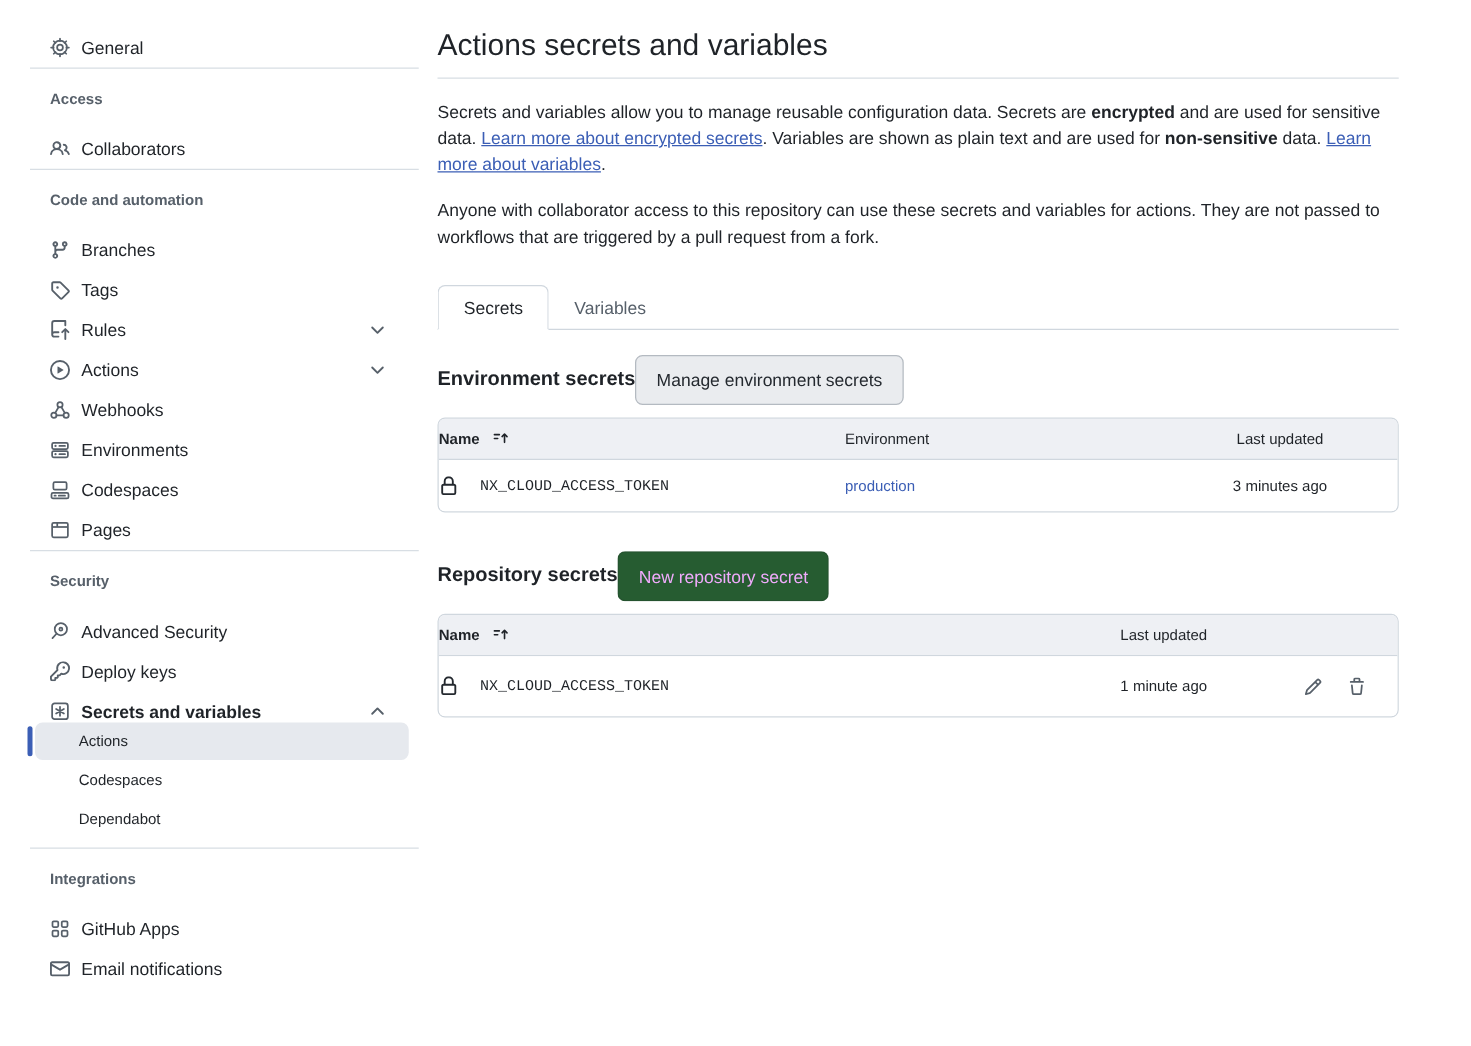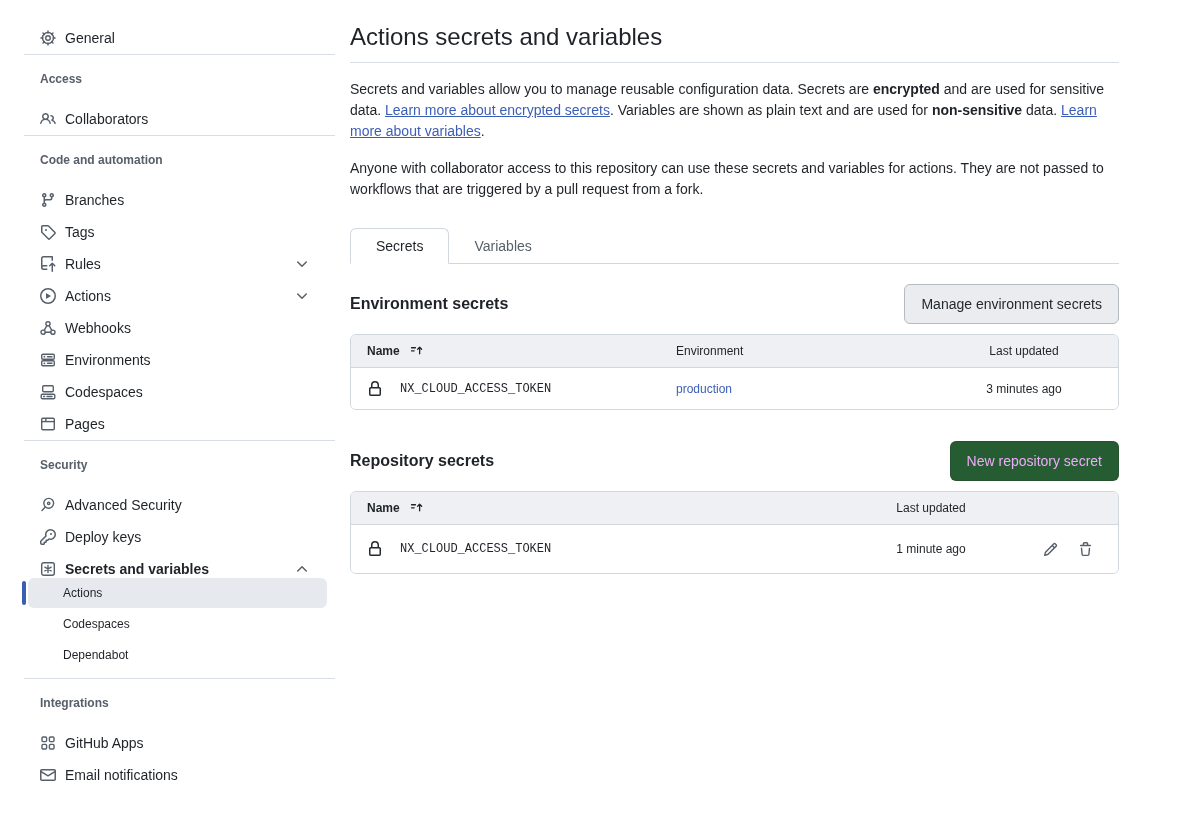--- a/index.html
+++ b/index.html
@@ -29,38 +29,38 @@
 
   
   .main{position:absolute;left:350px;top:0;width:769px}
   .page-title{font-size:24px;font-weight:400;margin:22px 0 0;line-height:1.25}
   .title-hr{border:none;border-top:1px solid var(--divider);margin:10px 0 0}
   .intro{font-size:14px;line-height:21px;margin:16px 0 0}
   .intro .b{font-weight:700}
   .intro a{color:var(--link);text-decoration:underline;cursor:pointer}
 
   .tabs{display:flex;margin-top:28px;border-bottom:1px solid var(--border)}
-  .tab{height:36px;padding:0 25px;display:flex;align-items:center;font-size:14px;margin-bottom:-1px;cursor:pointer}
+  .tab{height:36px;padding:0 20px;display:flex;align-items:center;font-size:14px;margin-bottom:-1px;cursor:pointer}
   .tab.active{background:#fff;border:1px solid var(--border);border-bottom:1px solid #fff;border-radius:6px 6px 0 0;color:var(--text-primary)}
   .tab.inactive{color:var(--text-muted)}
 
-  .sec-head{display:flex;align-items:center;justify-content:space-between;margin-top:20px}
+  .sec-head{display:flex;align-items:center;margin-top:20px}
   .sec-head h3{font-size:16px;font-weight:700;margin:0}
   .btn{font-size:14px;font-weight:500;height:40px;padding:0 16px;border-radius:6px;display:inline-flex;align-items:center;cursor:pointer}
   .btn-default{background:var(--default-button-bg);border:1px solid #b4bac1;color:#24292f}
   .btn-primary{background:var(--button-green);border:1px solid rgba(31,35,40,.15);color:#f0abfc}
 
   .table{margin-top:10px;border:1px solid var(--border);border-radius:6px;overflow:hidden;font-size:12px;background:#fff}
   .thead{display:grid;align-items:center;background:var(--table-header-bg);height:33px;border-bottom:1px solid var(--border)}
   .trow{display:grid;align-items:center;background:#fff}
   .env-grid{grid-template-columns:325px 1fr 170px}
   .repo-grid{grid-template-columns:1fr 150px 112px}
   .env-row{height:41px}
   .repo-row{height:48px}
-  .cell-first{padding-left:16px;display:flex;align-items:center;gap:6px}
+  .cell-first{display:flex;align-items:center;gap:6px}
   .cell-right{text-align:center;padding-right:18px}
   .cell-right.nopad{padding-right:0}
   .th{font-weight:400;color:var(--text-primary)}
   .th.name{font-weight:700}
   .secret-name{font-family:"Liberation Mono","DejaVu Sans Mono",monospace;font-size:12px;color:var(--text-primary)}
   .secret-name-wrap{display:flex;align-items:center;gap:17px}
   .secret-name-wrap .octicon{color:#24292f}
   .env-link{color:var(--link);cursor:pointer;text-decoration:none}
   .row-actions{display:flex;justify-content:flex-end;gap:20px;padding-right:25px}
   .icon-btn{background:none;border:none;padding:0;cursor:pointer;color:var(--text-muted);display:inline-flex}

